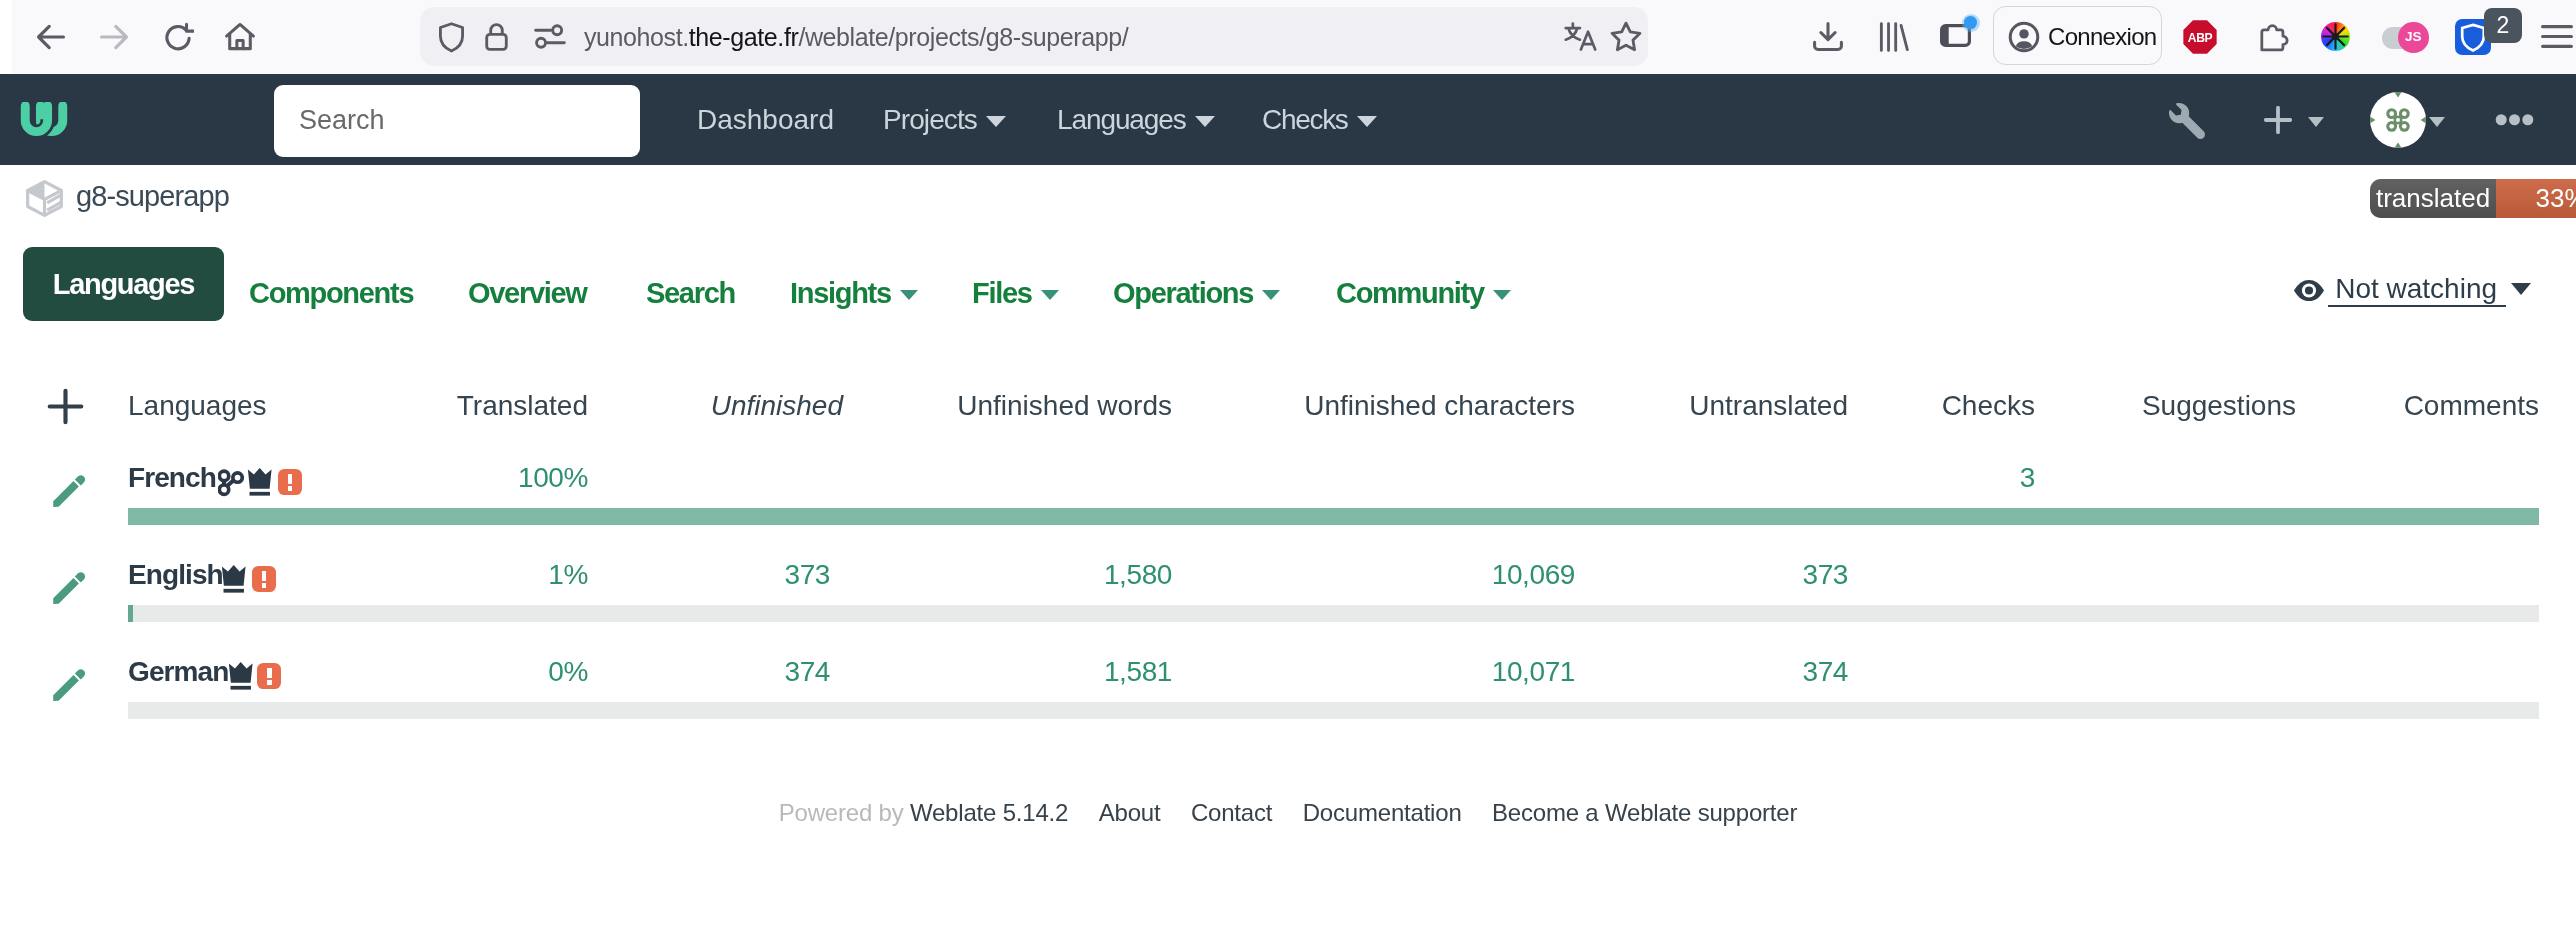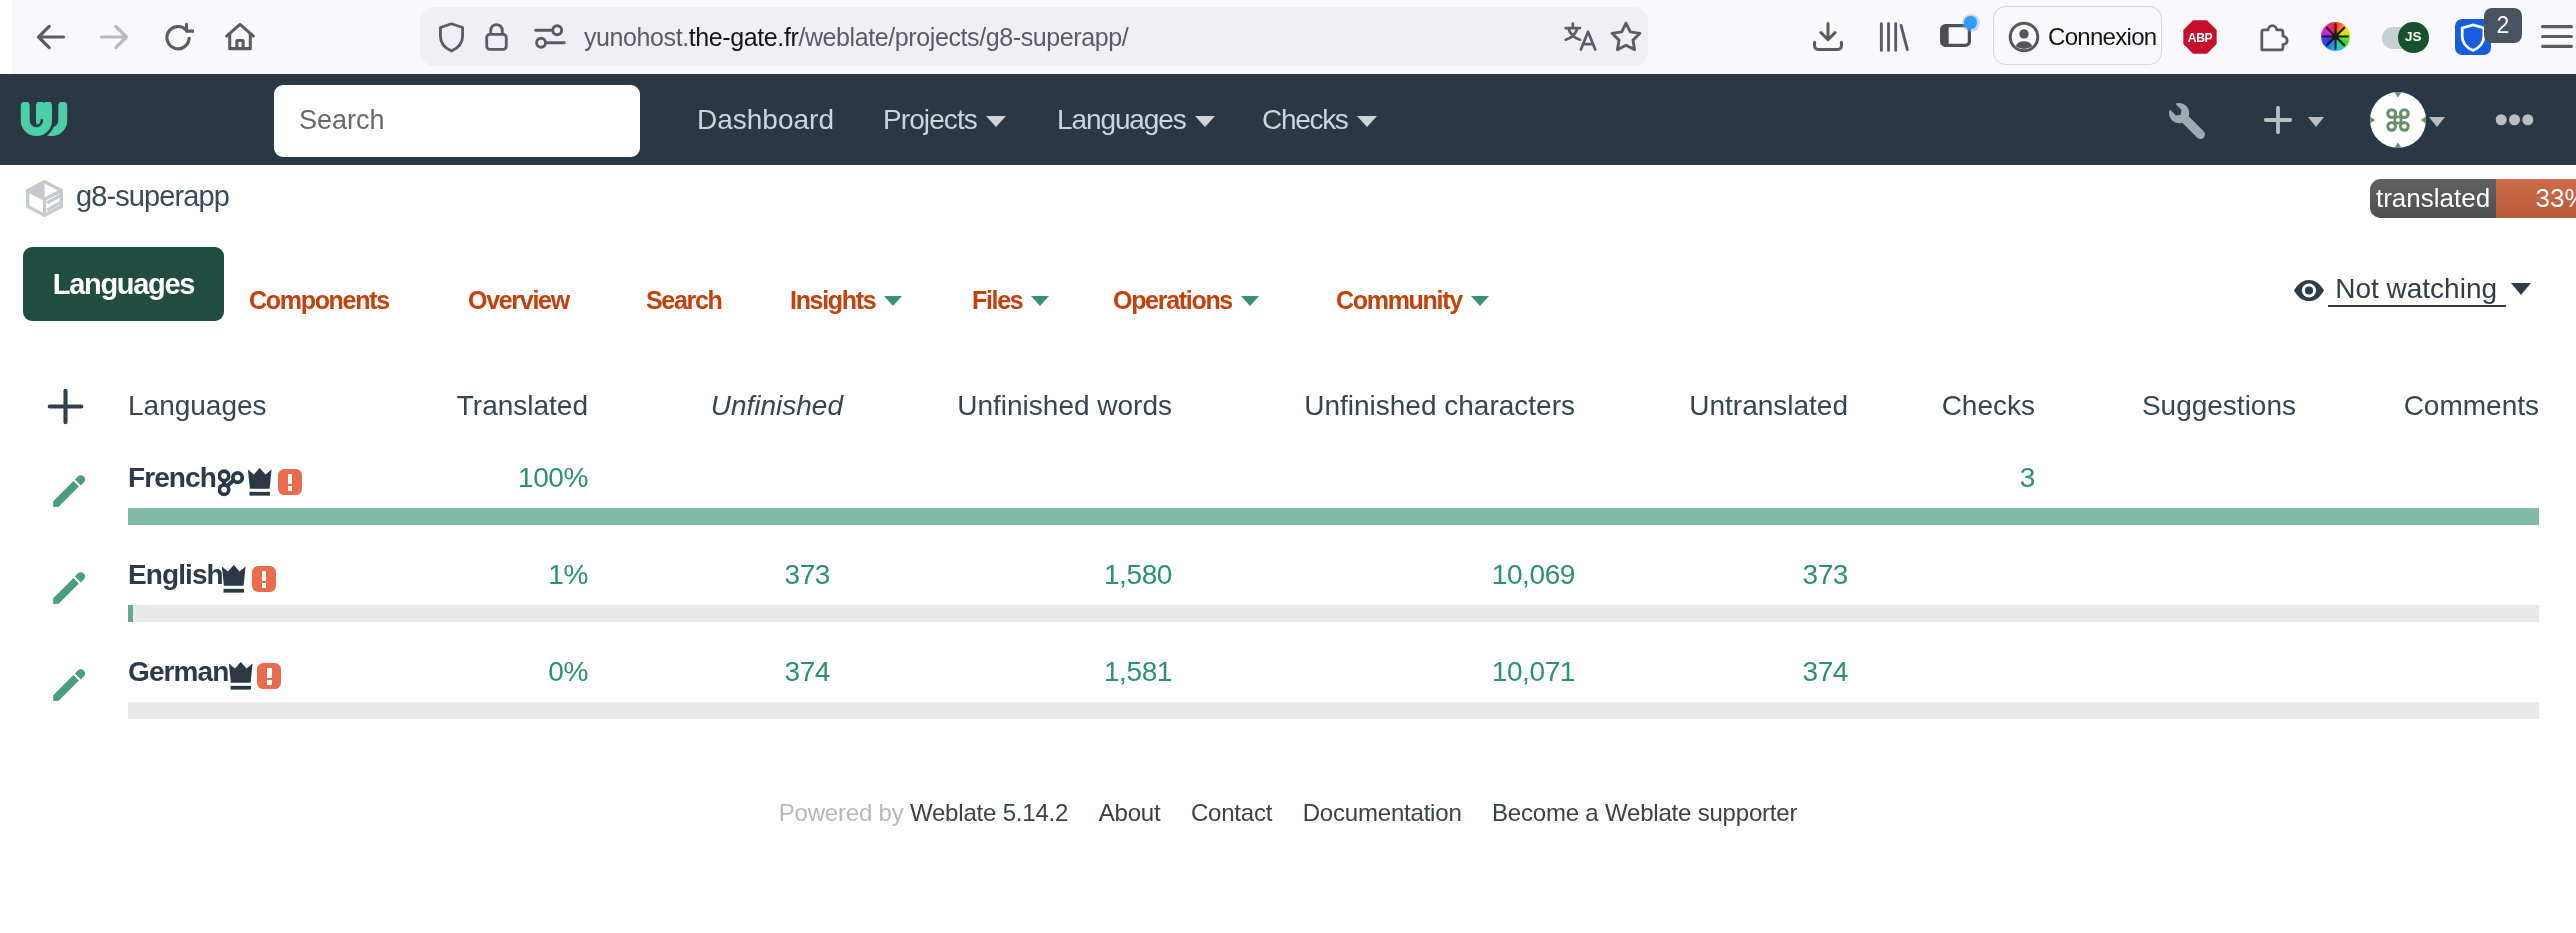--- a/index.html
+++ b/index.html
@@ -21,21 +21,21 @@
   .caret{display:inline-block;width:0;height:0;border-left:10px solid transparent;border-right:10px solid transparent;border-top:11.7px solid #ccd5db;margin-left:9px;vertical-align:1.8px;}
   .ncaret{position:absolute;width:0;height:0;border-left:8px solid transparent;border-right:8px solid transparent;border-top:10px solid #b6bfc6;}
   
   #heading{position:absolute;left:76px;top:173px;height:47px;line-height:47px;font-size:29px;letter-spacing:-0.9px;color:#3a4a57;}
   #badge33{position:absolute;left:2370px;top:179px;height:39px;border-radius:10.8px;overflow:hidden;font-size:26px;color:#fff;white-space:nowrap;}
   #badge33 .l{display:inline-block;background:linear-gradient(#616161,#4e4e4e);height:39px;line-height:39px;width:126px;text-align:center;}
   #badge33 .r{display:inline-block;background:linear-gradient(#cd6c4a,#b55838);height:44px;line-height:39px;width:59px;text-align:center;padding-left:36px;}
   
   #tabs{position:absolute;left:0;top:247px;width:2576px;height:74px;}
   .pill{position:absolute;left:23px;top:0;width:201px;height:74px;background:#224c40;border-radius:9px;color:#fff;font-weight:700;font-size:29px;letter-spacing:-1.3px;text-align:center;line-height:74px;}
-  .tab{position:absolute;top:16px;height:74px;line-height:74px;font-size:25px;font-weight:700;letter-spacing:-1.3px;color:#c2410c;white-space:nowrap;}
+  .tab{position:absolute;top:9px;height:74px;line-height:74px;font-size:29px;font-weight:700;letter-spacing:-1.3px;color:#15803d;white-space:nowrap;}
   .tcaret{display:inline-block;width:0;height:0;border-left:9px solid transparent;border-right:9px solid transparent;border-top:10.8px solid #38917a;margin-left:9px;vertical-align:2.7px;}
   
   .hdr{position:absolute;top:386px;height:39px;line-height:39px;font-size:28px;color:#36454f;}
   .val{position:absolute;height:39px;line-height:39px;font-size:28px;letter-spacing:-0.4px;color:#2e8f72;text-align:right;}
   .lname{position:absolute;left:128px;height:39px;line-height:39px;font-size:28px;font-weight:700;letter-spacing:-0.9px;color:#2c3b47;white-space:nowrap;}
   .lname svg{display:inline-block;vertical-align:middle;position:relative;top:2.7px;}
   .albadge{display:inline-block;width:24px;height:26px;border-radius:6.3px;background:#e96c4c;vertical-align:middle;position:relative;top:2.7px;}
   .albadge i{position:absolute;left:10px;top:4.5px;width:4.5px;height:10px;background:#fff;}
   .albadge b{position:absolute;left:10px;top:17px;width:4.5px;height:4.5px;background:#fff;}
   .bar{position:absolute;left:128px;width:2411px;height:17px;background:#e8eaea;}
@@ -131,21 +131,21 @@
         <path d="M6.5 33.5 V13.5 a2.5 2.5 0 0 1 2.5-2.5 h4.6 a4.7 4.7 0 1 1 9.4 0 h4.6 a2.5 2.5 0 0 1 2.5 2.5 v4.6 a4.7 4.7 0 1 1 0 9.4 V31 a2.5 2.5 0 0 1-2.5 2.5 Z"></path>
       </svg>
 
     <div class="abs" style="left:2309px;top:22.4px;width:29px;height:29px;border-radius:50%;background:conic-gradient(#ff2020,#ffe000,#30e030,#20c0ff,#2040ff,#e020e0,#ff2020);"></div>
     <svg class="abs" style="left:2309px;top:22.4px;" width="29" height="29" viewBox="0 0 32 32" stroke="#1a1a1a" stroke-width="2.4" stroke-linecap="round">
         <path d="M16 2.5v27M2.5 16h27M6.5 6.5l19 19M25.5 6.5l-19 19"></path>
         <circle cx="16" cy="16" r="3.4" fill="#1a1a1a" stroke="none"></circle>
       </svg>
 
     <div class="abs" style="left:2370px;top:27px;width:41px;height:21.5px;border-radius:10.8px;background:#c9ced3;"></div>
-    <div class="abs" style="left:2386px;top:22.4px;width:30.5px;height:30.5px;border-radius:50%;background:#14532d;color:#fff;font-weight:700;font-size:13.5px;text-align:center;line-height:30.5px;">JS</div>
+    <div class="abs" style="left:2386px;top:22.4px;width:30.5px;height:30.5px;border-radius:50%;background:#ec4899;color:#fff;font-weight:700;font-size:13.5px;text-align:center;line-height:30.5px;">JS</div>
 
     <div class="abs" style="left:2443px;top:19px;width:36px;height:36px;border-radius:7.2px;background:#175ddc;"></div>
     <svg class="abs" style="left:2443px;top:19px;" width="36" height="36" viewBox="0 0 40 40" fill="none">
         <path d="M20 6.5 32 10v9.5c0 7.5-5 12.5-12 15.5-7-3-12-8-12-15.5V10Z" stroke="#fff" stroke-width="3"></path>
       </svg>
     <div class="abs" style="left:2472px;top:8px;width:38px;height:35px;border-radius:8px;background:#4a545e;color:#fff;font-size:23px;text-align:center;line-height:35px;">2</div>
 
     <svg class="abs" style="left:2529px;top:22.4px;" width="32" height="29" viewBox="0 0 36 32" stroke="#5b5b66" stroke-width="3.6" stroke-linecap="round">
         <path d="M1.8 5h32.4M1.8 16h32.4M1.8 27h32.4"></path>
       </svg>

